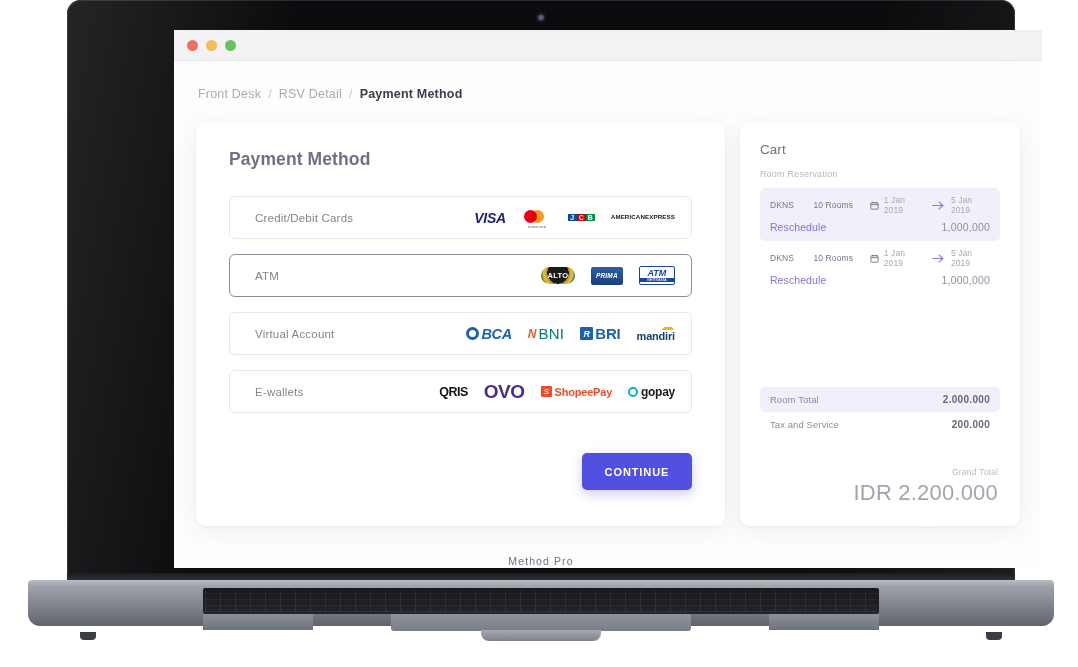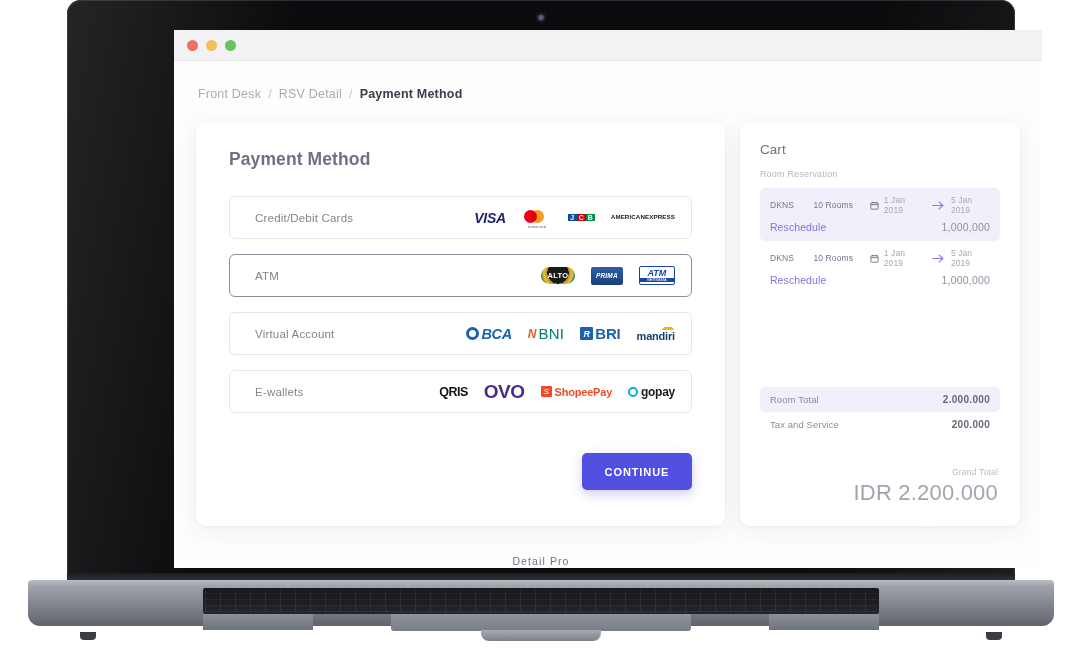--- a/index.html
+++ b/index.html
@@ -407,21 +407,21 @@
               <div class="grand-label">Grand Total</div>
               <div class="grand-value">IDR 2.200.000</div>
             </div>
           </aside>
 
         </div>
       </div>
     </div>
 
     <div class="lid-sheen"></div>
-    <div class="macbook-label">Detail Pro</div>
+    <div class="macbook-label">Method Pro</div>
   </div>
 
   <div class="base">
     <div class="base-hinge"></div>
     <div class="base-body">
       <div class="keyboard"></div>
       <div class="palmrest-l"></div>
       <div class="palmrest-r"></div>
       <div class="trackpad"></div>
       <div class="notch"></div>

